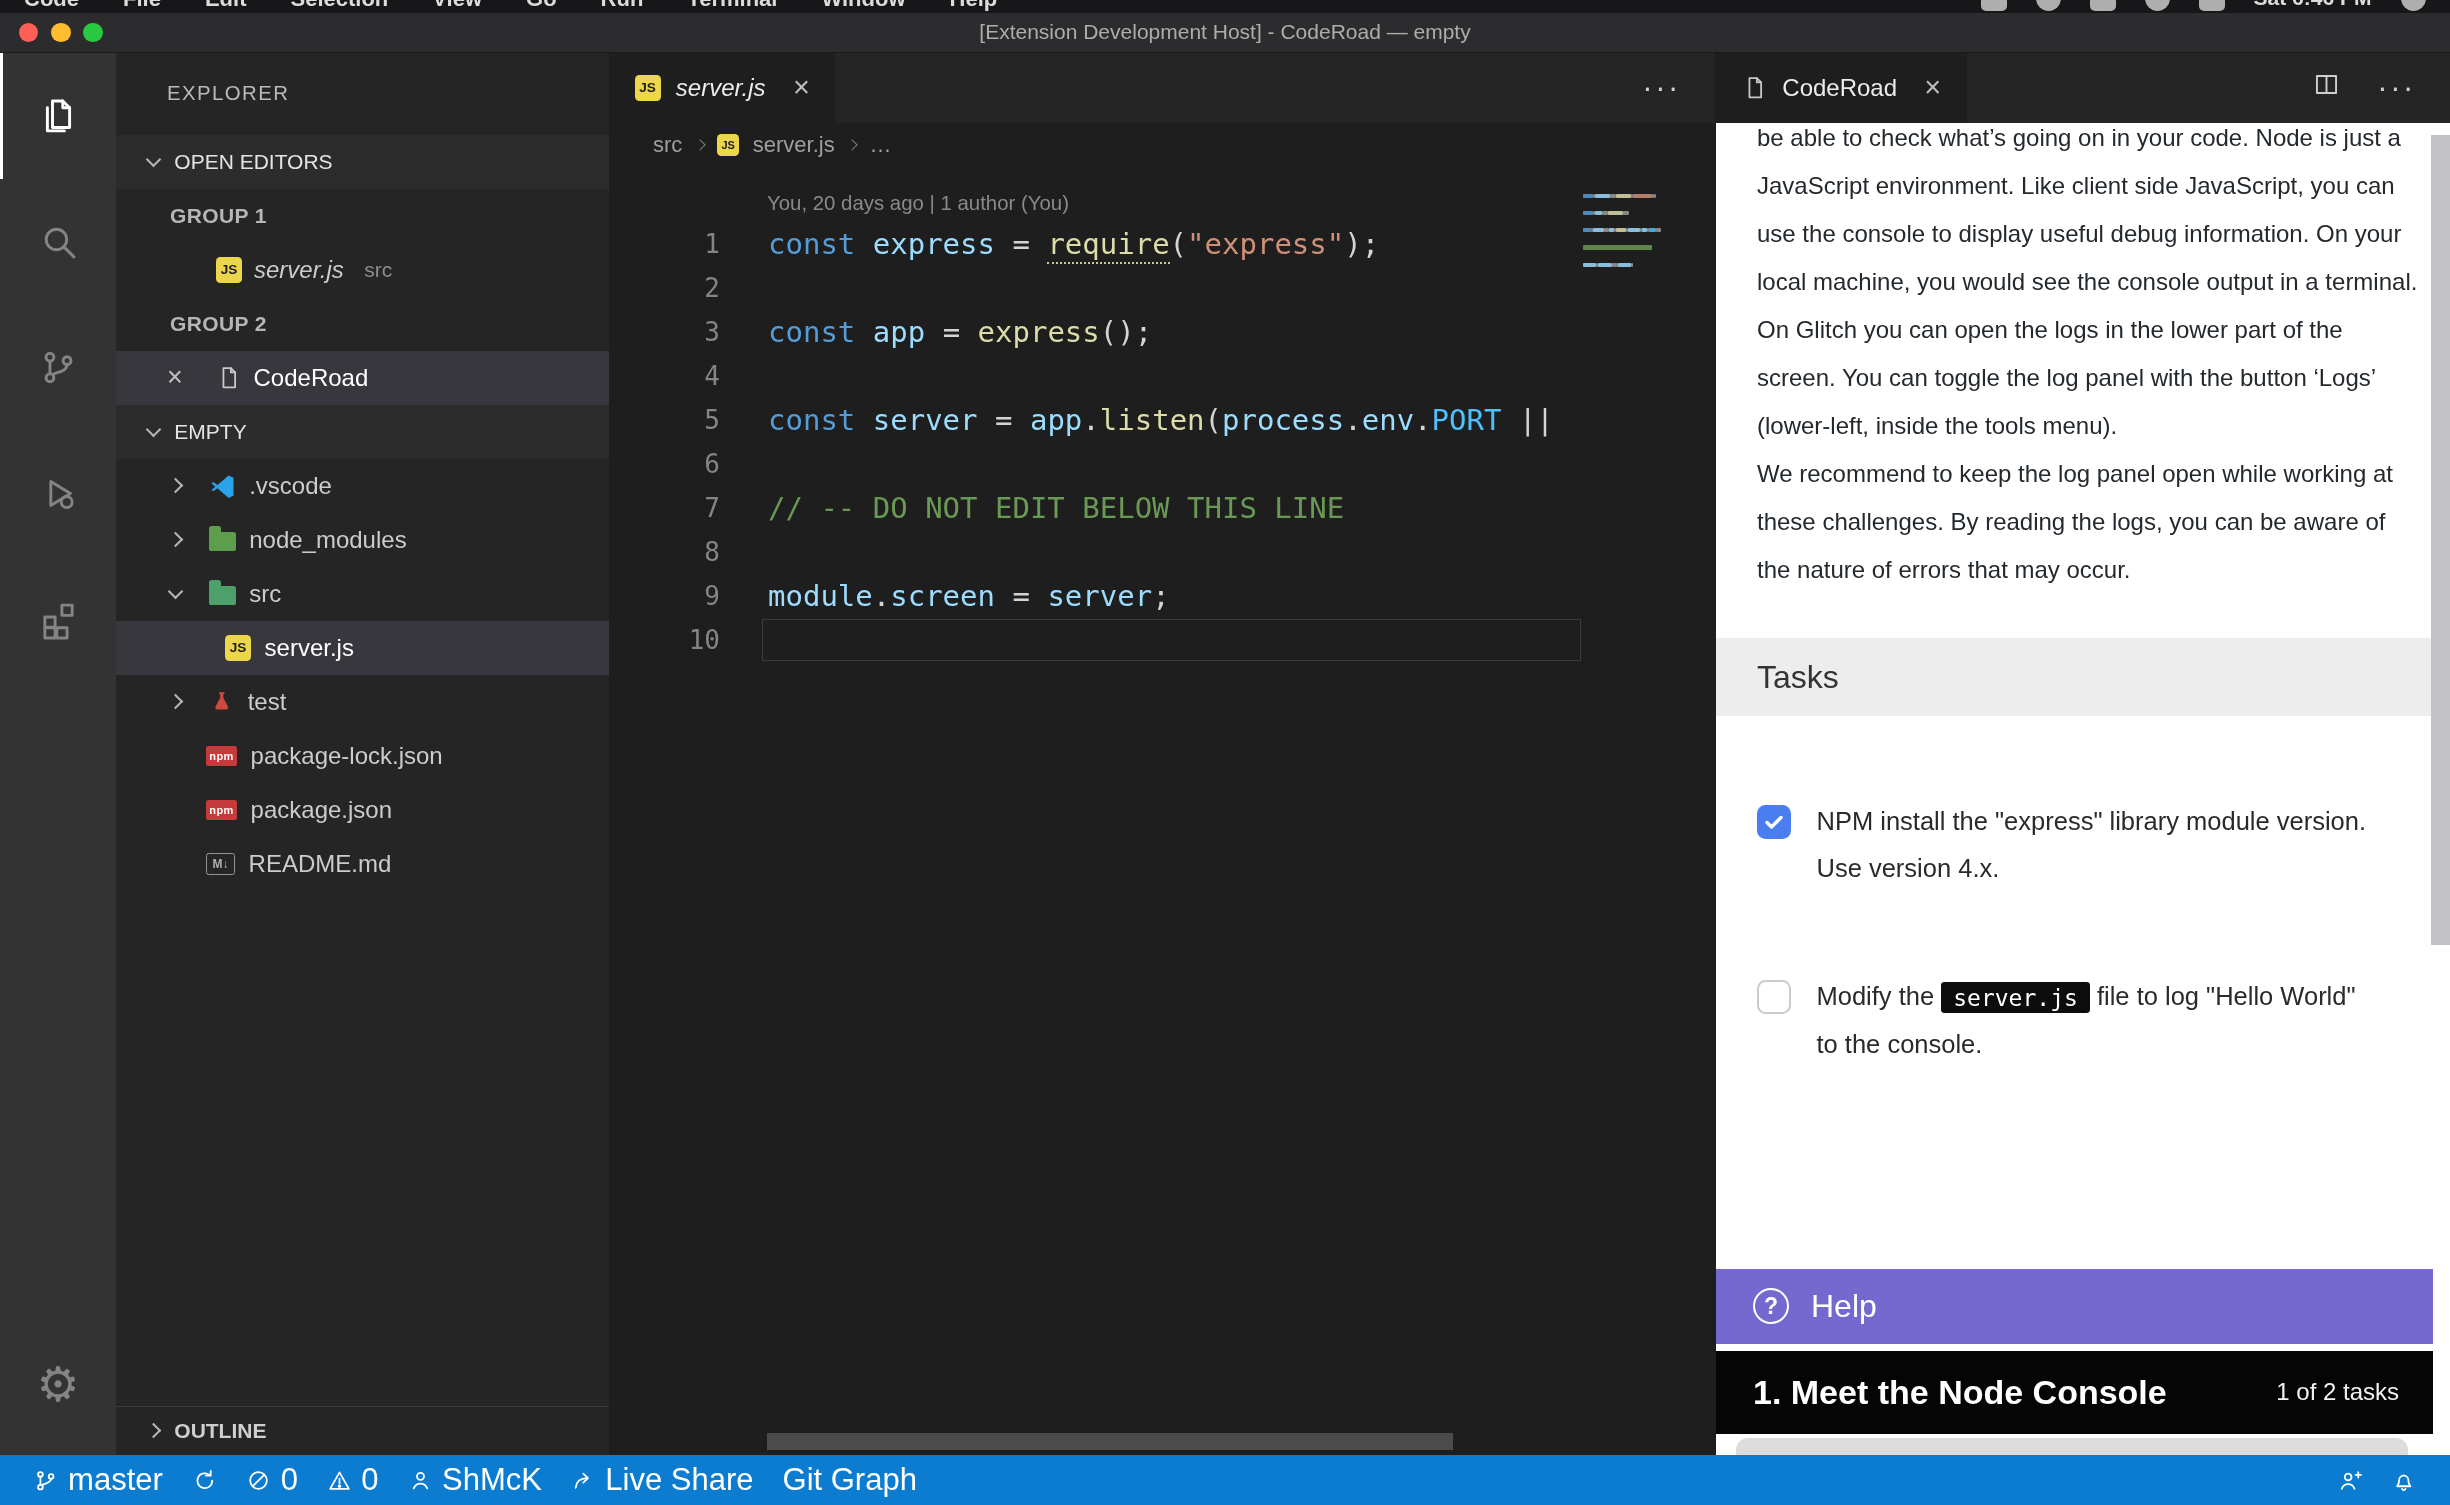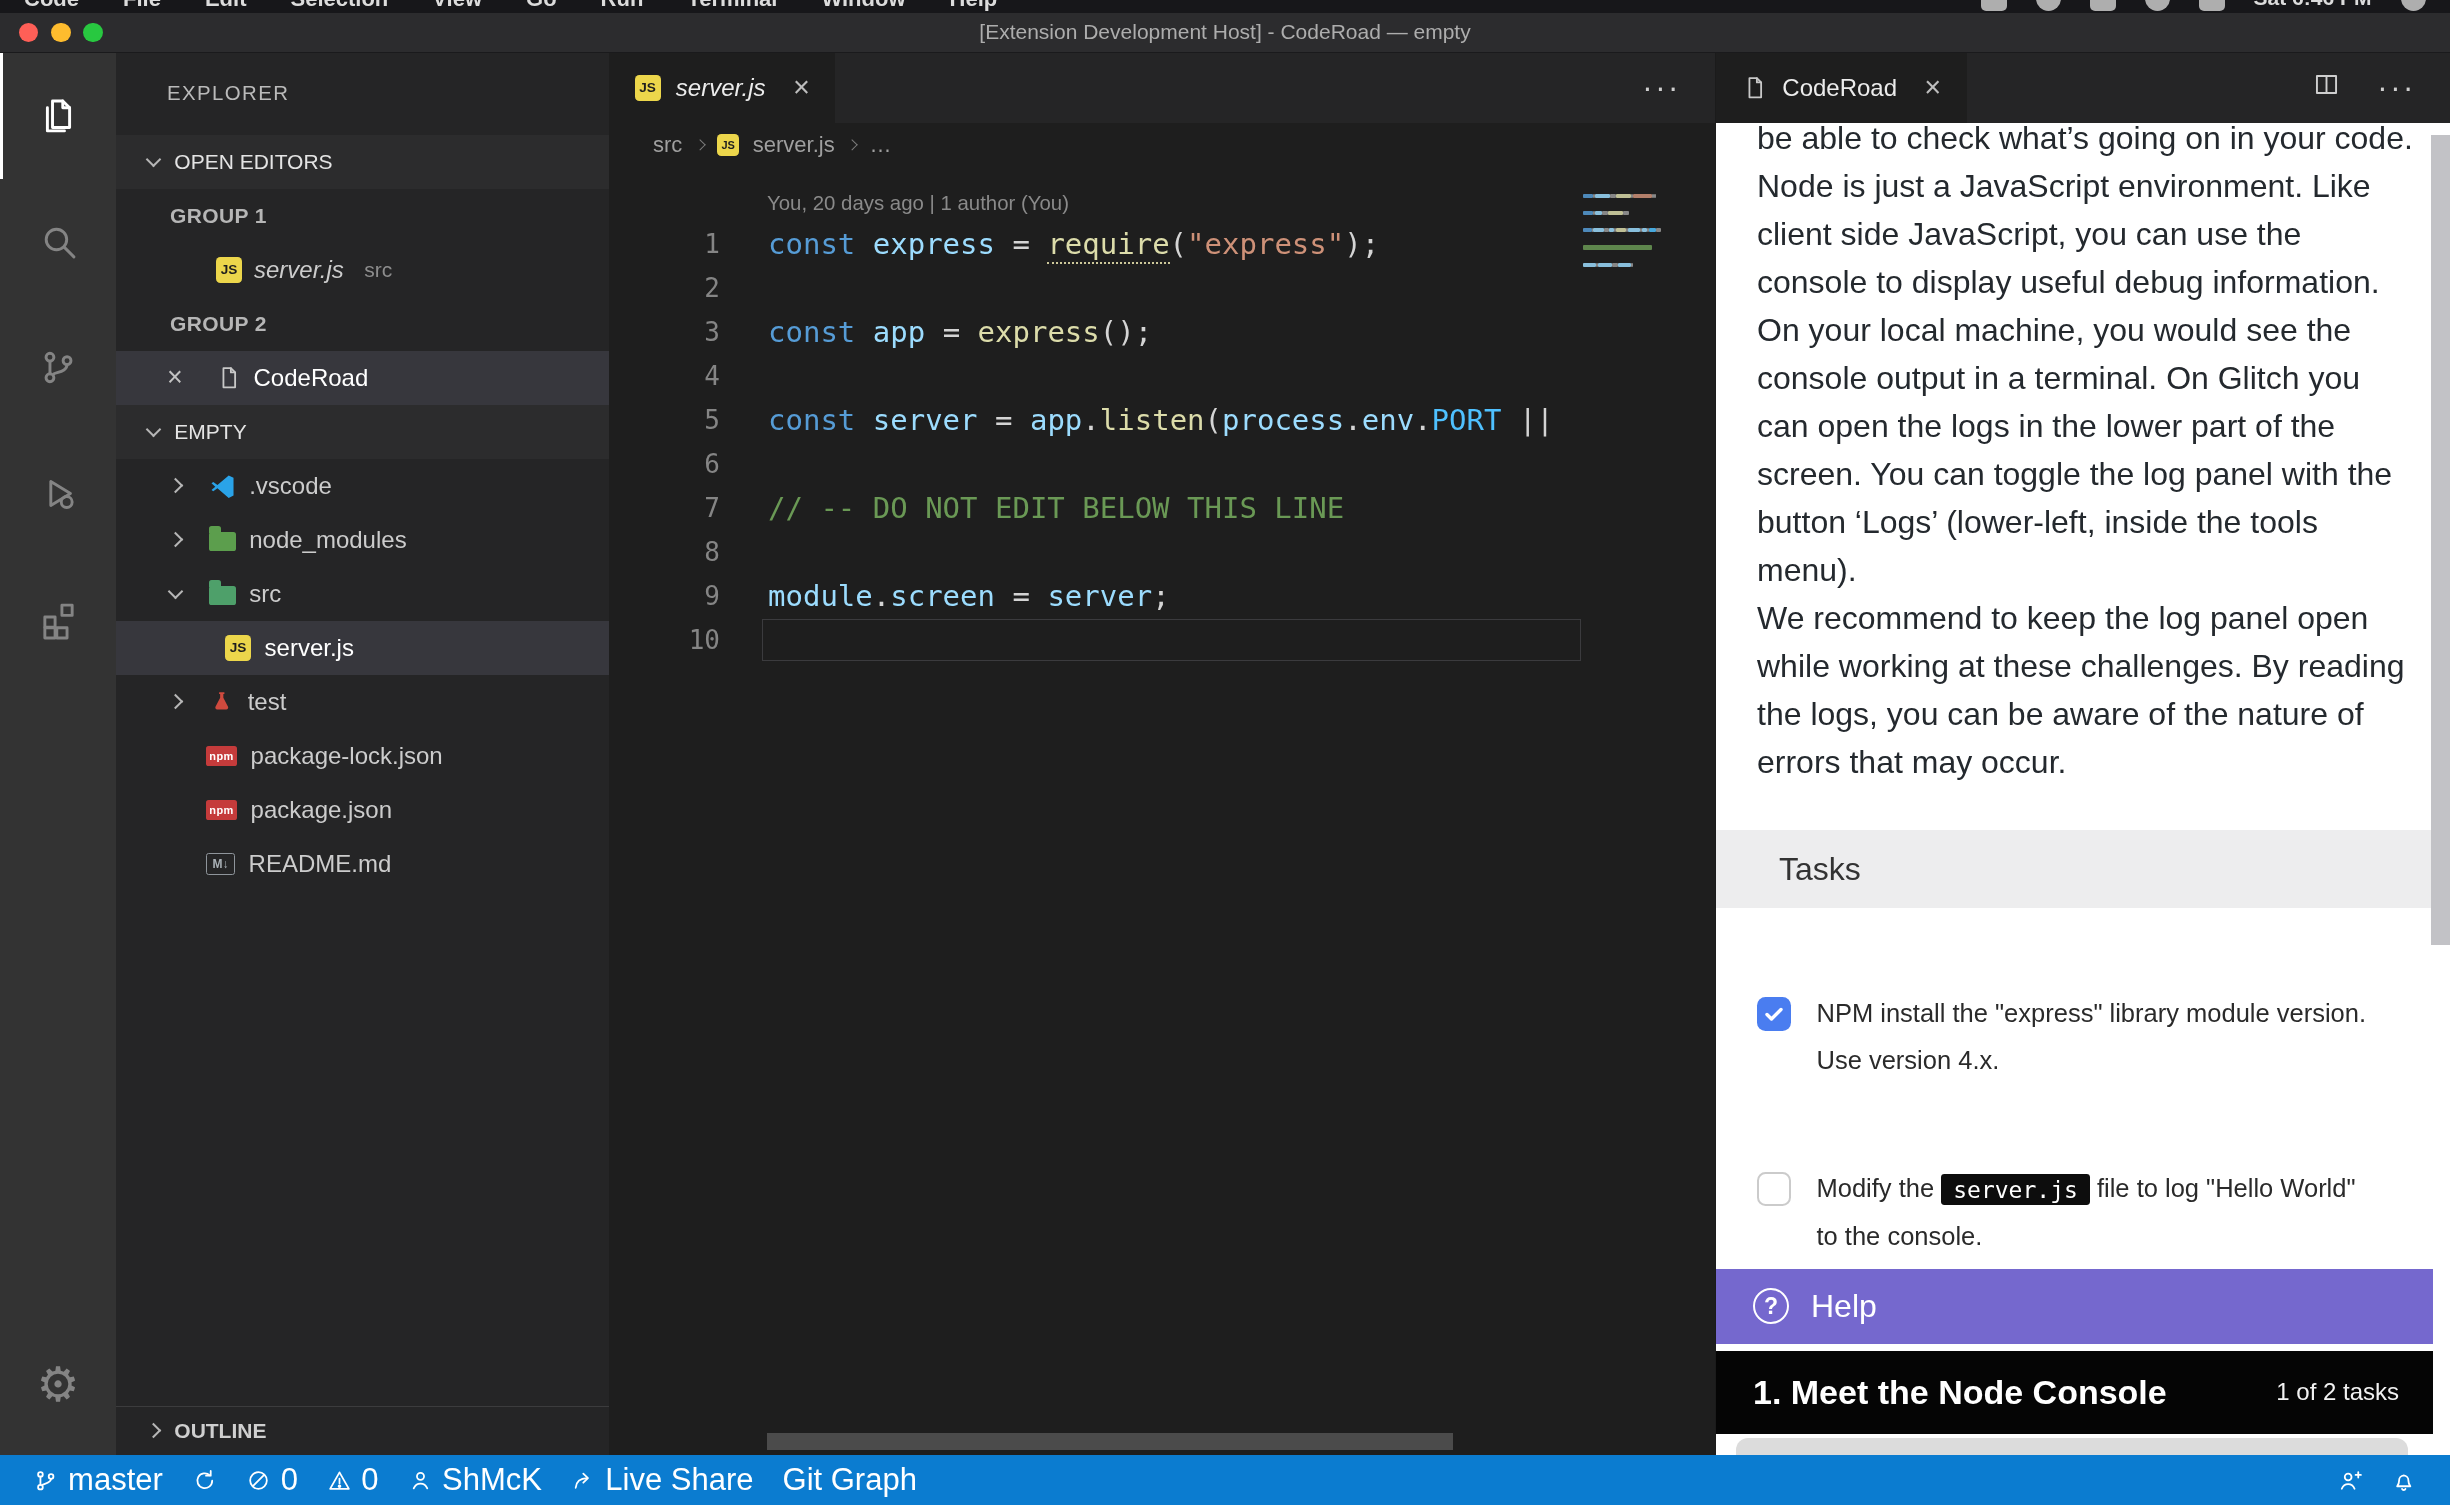--- a/index.html
+++ b/index.html
@@ -79,23 +79,23 @@
   .und{border-bottom:2.6px dotted #cdc89a;padding-bottom:0.9px}
   .code-line.active-line::after{content:"";position:absolute;left:153px;right:134px;top:0.9px;bottom:0.9px;border:1.7px solid #3b3b3e}
   .minimap{position:absolute;left:974px;top:27px;width:78px}
   .mm-row{height:4.3px;margin-bottom:4.3px;display:flex}
   .mm-row span{height:4.3px;display:inline-block;border-radius:0.9px;opacity:.85}
   .hscroll{position:absolute;left:158px;bottom:5.1px;width:686px;height:17px;background:#4b4b4b}
 
   
   .webview{flex:1;display:flex;flex-direction:column;background:#252526;border-left:1.7px solid #1b1b1b;min-width:0}
   .wv-content{height:1332px;background:#ffffff;position:relative;overflow:hidden;color:#212121;flex:none}
-  .wv-text{width:662px;margin:-8.5px 51px 0 41px;font-size:32px;line-height:48px;color:#24292e}
+  .wv-text{width:662px;margin:-8.5px 51px 0 41px;font-size:24px;line-height:48px;color:#24292e}
   .wv-text p{margin:0}
-  .tasks-band{width:717px;height:78px;background:#ededee;margin-top:44px;display:flex;align-items:center;padding-left:63px;font-size:32px;color:#333}
+  .tasks-band{width:717px;height:78px;background:#ededee;margin-top:44px;display:flex;align-items:center;padding-left:41px;font-size:32px;color:#333}
   .task{display:flex;margin:82px 51px 0 41px;gap:25.5px}
   .task + .task{margin-top:81px}
   .checkbox{width:34px;height:34px;border-radius:8.5px;flex:none;margin-top:6.8px;display:flex;align-items:center;justify-content:center}
   .checkbox.checked{background:#4a7df0}
   .checkbox.unchecked{border:2.6px solid #cbcbcb;background:#fff}
   .task-label{font-size:25.5px;line-height:47px;color:#2a2a2a;width:566px}
   .code-chip{font-family:"DejaVu Sans Mono",monospace;background:#0d0d0d;color:#fff;padding:2.6px 12px;border-radius:3.4px;font-size:23px}
   .help-bar{position:absolute;left:0;top:1146px;width:717px;height:75px;background:#7568ce;display:flex;align-items:center;padding-left:37px;color:#fff;cursor:pointer}
   .help-q{width:36px;height:36px;border:2.6px solid #fff;border-radius:50%;display:flex;align-items:center;justify-content:center;font-size:23px;font-weight:700;flex:none}
   .help-label{font-size:32px;margin-left:22px}

